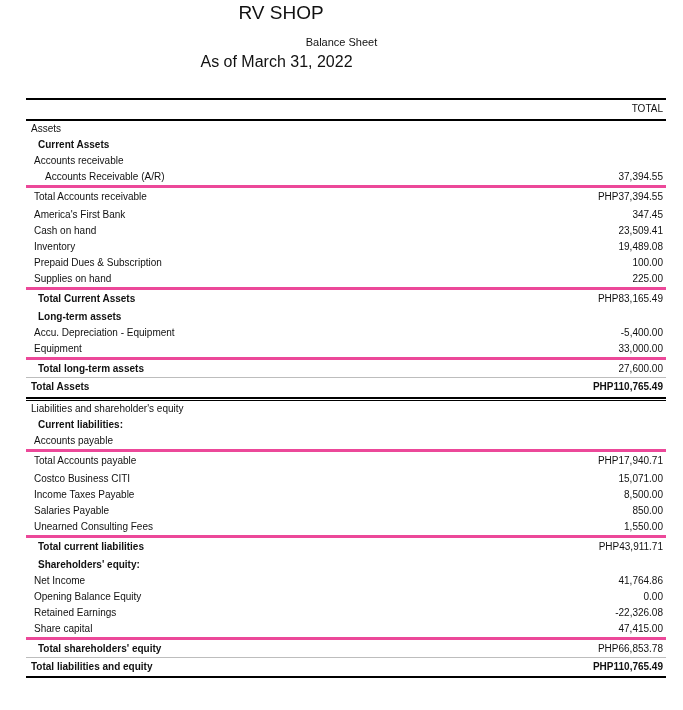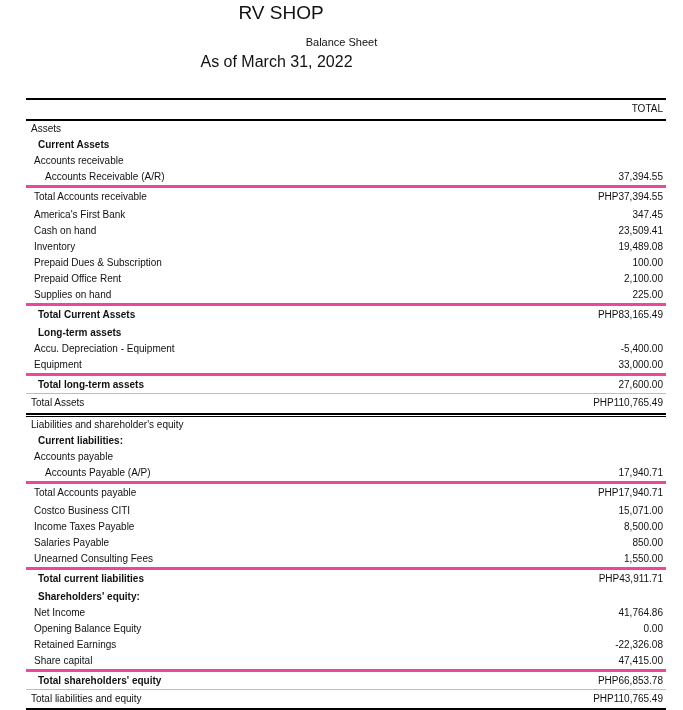--- a/index.html
+++ b/index.html
@@ -94,20 +94,21 @@
       height: 17px;
       line-height: 17px;
     }
     .row.total-pad {
       margin-bottom: 2px;
     }
     .row.grand {
       border-top: 1px solid #bdbdbd;
       height: 18px;
       line-height: 18px;
+      font-weight: bold;
     }
     .double-rule {
       height: 1px;
       border-top: 2px solid #000;
       border-bottom: 1px solid #000;
       margin-top: 1px;
     }
     .end-rule {
       border-top: 2px solid #000;
       height: 0;
@@ -156,24 +157,20 @@
   </div>
   <div class="row">
     <span class="label l2">Inventory</span>
     <span class="value">19,489.08</span>
   </div>
   <div class="row">
     <span class="label l2">Prepaid Dues &amp; Subscription</span>
     <span class="value">100.00</span>
   </div>
   <div class="row">
-    <span class="label l2">Prepaid Office Rent</span>
-    <span class="value">2,100.00</span>
-  </div>
-  <div class="row">
     <span class="label l2">Supplies on hand</span>
     <span class="value">225.00</span>
   </div>
   <div class="row total total-pad">
     <span class="label l1">Total Current Assets</span>
     <span class="value">PHP83,165.49</span>
   </div>
 
   <div class="row">
     <span class="label l1">Long-term assets</span>
@@ -198,24 +195,20 @@
 
   <div class="row">
     <span class="label l0">Liabilities and shareholder's equity</span>
   </div>
   <div class="row">
     <span class="label l1">Current liabilities:</span>
   </div>
   <div class="row">
     <span class="label l2">Accounts payable</span>
   </div>
-  <div class="row">
-    <span class="label l3">Accounts Payable (A/P)</span>
-    <span class="value">17,940.71</span>
-  </div>
   <div class="row total total-pad">
     <span class="label l2">Total Accounts payable</span>
     <span class="value">PHP17,940.71</span>
   </div>
 
   <div class="row">
     <span class="label l2">Costco Business CITI</span>
     <span class="value">15,071.00</span>
   </div>
   <div class="row">

